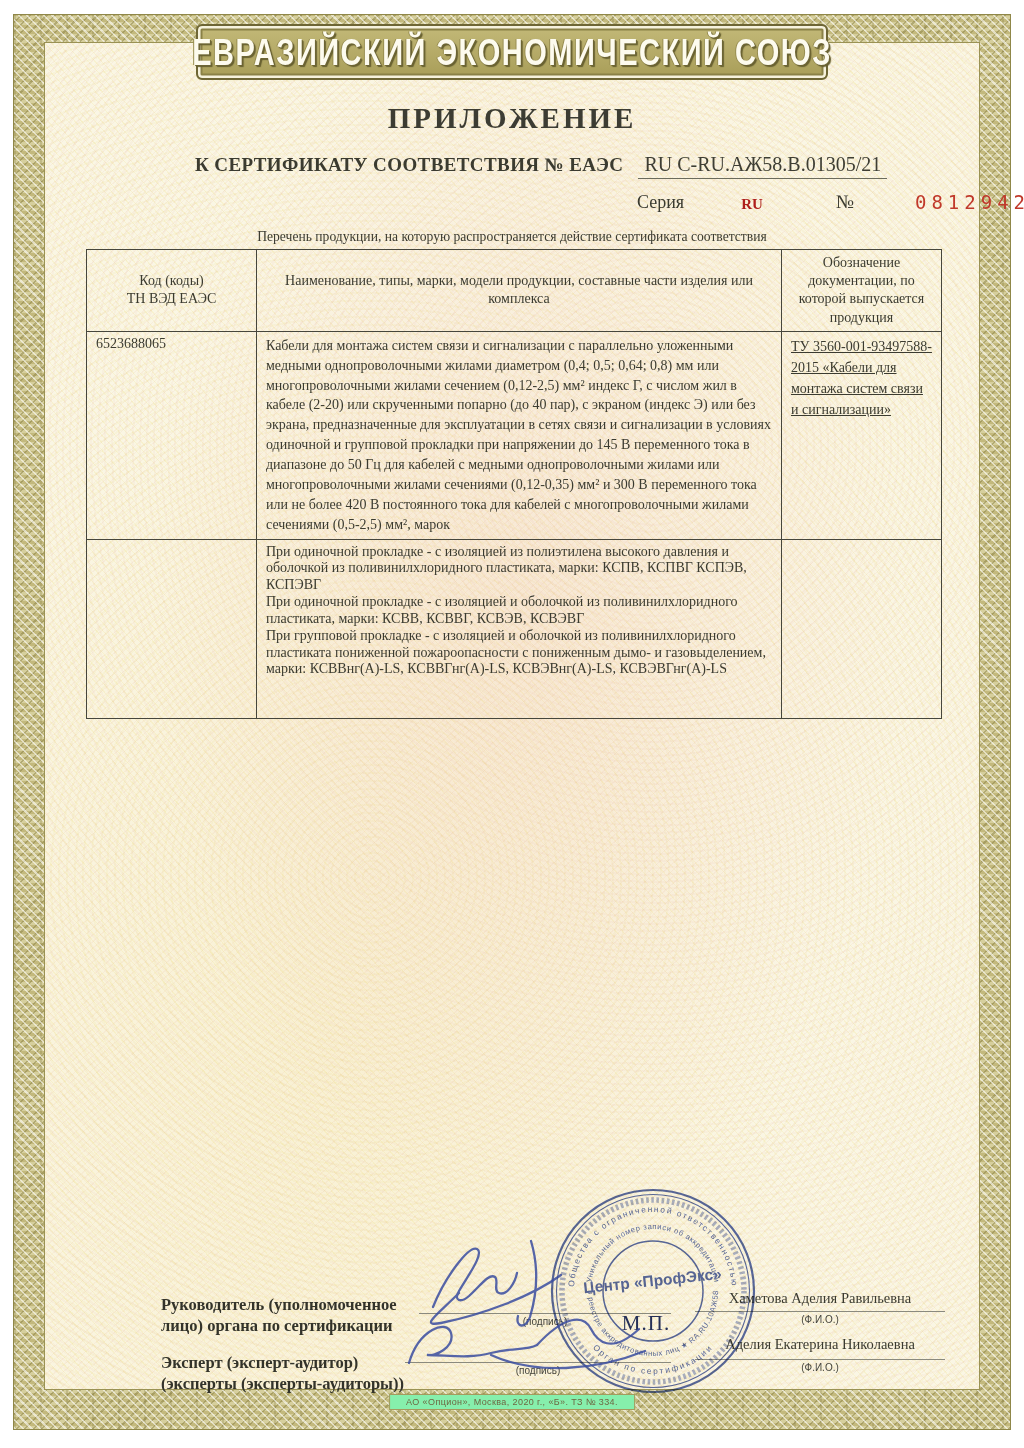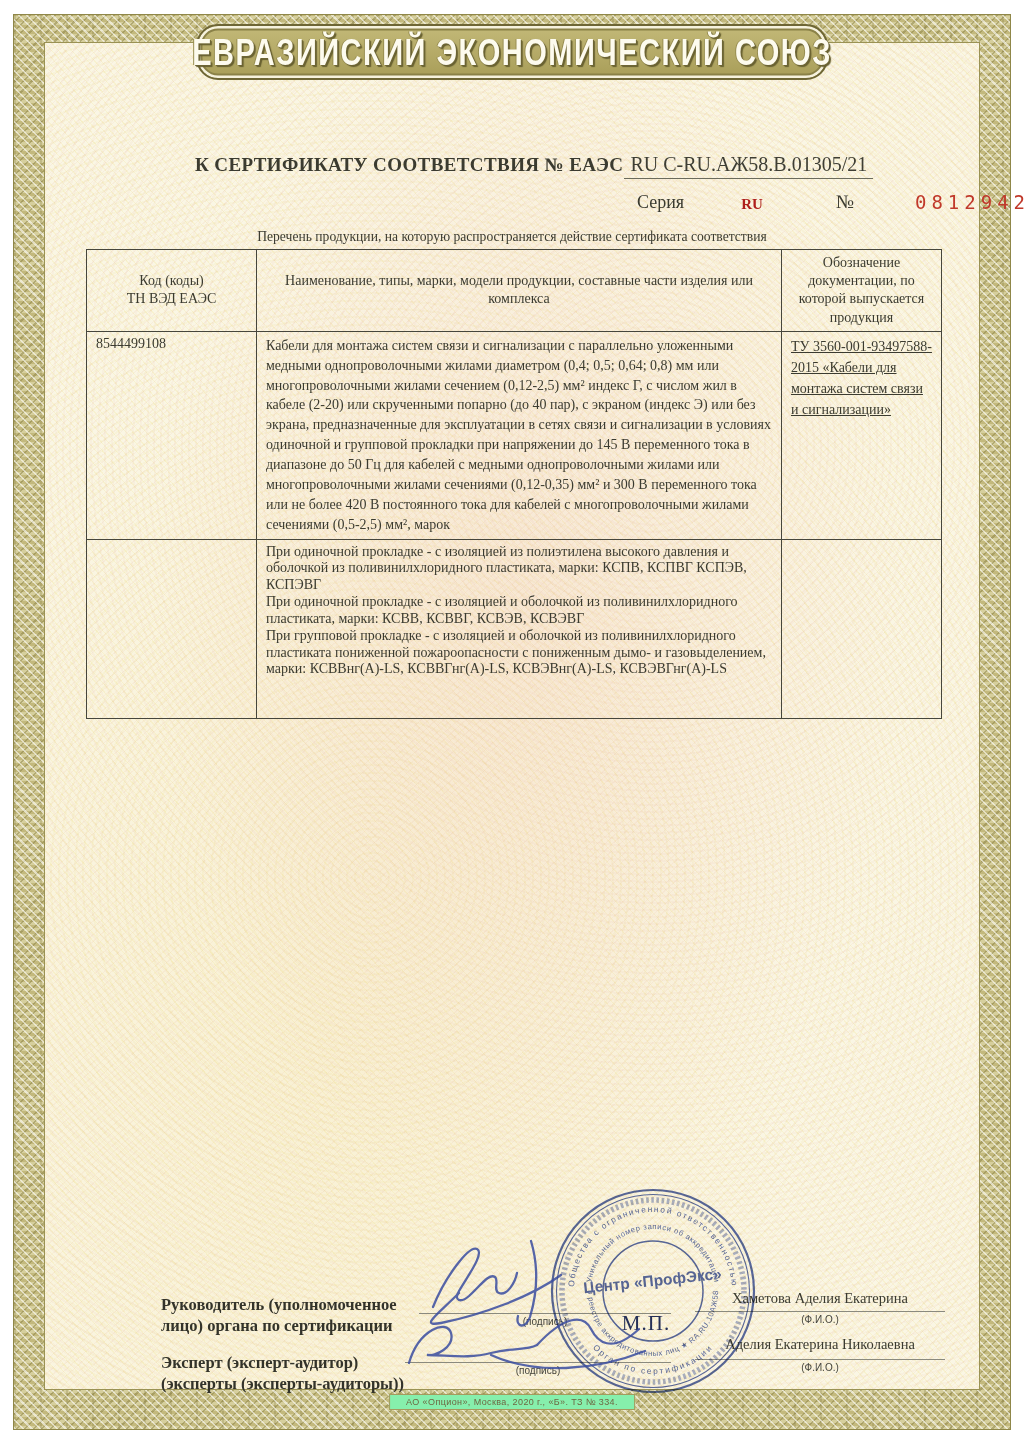--- a/index.html
+++ b/index.html
@@ -21,30 +21,30 @@
       radial-gradient(ellipse at 52% 42%, rgba(238,176,158,.20), rgba(238,176,158,0) 55%),
       radial-gradient(ellipse at 30% 75%, rgba(240,210,120,.16), rgba(240,210,120,0) 50%),
       repeating-radial-gradient(circle at 65% 30%, rgba(222,160,140,.07) 0 2px, rgba(0,0,0,0) 2px 7px),
       repeating-radial-gradient(circle at 35% 62%, rgba(225,205,100,.09) 0 2px, rgba(0,0,0,0) 2px 8px),
       repeating-linear-gradient(48deg, rgba(236,216,92,.15) 0 1px, rgba(0,0,0,0) 1px 5px),
       repeating-linear-gradient(-42deg, rgba(233,185,160,.14) 0 1px, rgba(0,0,0,0) 1px 5px);}
   
   .banner{position:absolute;top:24px;left:50%;transform:translateX(-50%);
     width:628px;height:52px;z-index:6;
     background:linear-gradient(180deg,#c3b978,#a89d58);
-    border:2px solid #6e6635;border-radius:22px;
+    border:2px solid #6e6635;border-radius:6px;
     box-shadow:inset 0 0 0 2.5px #f6f2dd, inset 0 0 0 4.5px #8a8147;
     display:flex;align-items:center;justify-content:center;}
   .banner-text{font-family:"Liberation Sans",sans-serif;font-weight:bold;font-size:29px;
     letter-spacing:1.5px;color:#fdfbee;transform:scaleY(1.28);white-space:nowrap;
     text-shadow:1px 1px 0 #6e6635,2px 2px 1px #655e2f,-1px 0 0 #978d50;}
   .abs{position:absolute;}
   .doc-title{top:59px;left:0;width:100%;text-align:center;font-weight:bold;
     font-size:29px;letter-spacing:3px;color:#3c3c33;}
-  .cert-line{top:110px;left:150px;display:flex;align-items:baseline;gap:1px;white-space:nowrap;font-family:Liberation Serif, serif;}
+  .cert-line{top:110px;left:150px;display:flex;align-items:baseline;gap:15px;white-space:nowrap;font-family:Liberation Serif, serif;}
   .cert-label{font-weight:bold;font-size:19px;letter-spacing:.4px;}
   .cert-number{font-size:20px;padding:0 6px 2px 6px;border-bottom:1.5px solid #6b6b5c;color:#3e3e34;}
   .series-line{top:148px;left:592px;display:flex;align-items:flex-end;white-space:nowrap;gap:33px;}
   .series-label{font-size:18px;}
   .series-value{font-weight:bold;font-size:15px;color:#ae1f1c;margin-left:24px;}
   .number-sign{font-size:19px;margin-left:40px;}
   .form-number{font-family:"DejaVu Sans Mono",monospace;font-size:19px;letter-spacing:5px;
     color:#c0392b;margin-left:28px;}
   .intro{top:186px;left:0;width:100%;text-align:center;font-size:13.6px;}
   table.products{position:absolute;left:41px;top:206px;width:855px;
@@ -78,20 +78,21 @@
 <div class="sheet">
 
   <div class="band"></div>
 
   <div class="banner">
     <span class="banner-text">ЕВРАЗИЙСКИЙ ЭКОНОМИЧЕСКИЙ СОЮЗ</span>
   </div>
 
   <div class="page">
 
+    <div class="abs doc-title">ПРИЛОЖЕНИЕ</div>
 
     <div class="abs cert-line">
       <span class="cert-label">К СЕРТИФИКАТУ СООТВЕТСТВИЯ № ЕАЭС</span>
       <span class="cert-number">RU С-RU.АЖ58.В.01305/21</span>
     </div>
 
     <div class="abs series-line">
       <span class="series-label">Серия</span>
       <span class="series-value">RU</span>
       <span class="number-sign">№</span>
@@ -109,21 +110,21 @@
       <thead>
         <tr>
           <th class="pre">Код (коды)
 ТН ВЭД ЕАЭС</th>
           <th>Наименование, типы, марки, модели продукции, составные части изделия или комплекса</th>
           <th>Обозначение документации, по которой выпускается продукция</th>
         </tr>
       </thead>
       <tbody>
         <tr>
-          <td class="code-cell">8544499108</td>
+          <td class="code-cell">6523688065</td>
           <td class="name-cell">Кабели для монтажа систем связи и сигнализации с параллельно уложенными медными однопроволочными жилами диаметром (0,4; 0,5; 0,64; 0,8) мм или многопроволочными жилами сечением (0,12-2,5) мм² индекс Г, с числом жил в кабеле (2-20) или скрученными попарно (до 40 пар),  с экраном (индекс Э) или без экрана, предназначенные для эксплуатации в сетях связи и сигнализации в условиях одиночной и групповой прокладки при напряжении до 145 В переменного тока в диапазоне до 50 Гц для кабелей с медными однопроволочными  жилами или многопроволочными жилами сечениями (0,12-0,35) мм² и 300 В переменного тока или не более 420 В постоянного тока для кабелей с многопроволочными жилами сечениями (0,5-2,5) мм², марок</td>
           <td class="doc-cell">ТУ 3560-001-93497588-2015 «Кабели для монтажа систем связи и сигнализации»</td>
         </tr>
         <tr>
           <td class="code-cell"></td>
           <td class="name-cell2">
             <p class="para">При одиночной прокладке - с изоляцией из полиэтилена высокого давления и оболочкой из поливинилхлоридного пластиката, марки: КСПВ, КСПВГ КСПЭВ,  КСПЭВГ</p>
             <p class="para">При одиночной прокладке - с изоляцией и оболочкой из поливинилхлоридного пластиката, марки: КСВВ, КСВВГ, КСВЭВ, КСВЭВГ</p>
             <p class="para">При групповой прокладке - с изоляцией и оболочкой из поливинилхлоридного пластиката пониженной пожароопасности с пониженным дымо- и газовыделением, марки:  КСВВнг(А)-LS, КСВВГнг(А)-LS, КСВЭВнг(А)-LS,  КСВЭВГнг(А)-LS</p>
           </td>
@@ -135,21 +136,21 @@
     <div class="abs sig-label" style="top:1310px;">Эксперт (эксперт-аудитор)
 (эксперты (эксперты-аудиторы))</div>
     <div class="abs sig-label" style="top:1252px;">Руководитель (уполномоченное
 лицо) органа по сертификации</div>
 
     <div class="abs sig-line" style="left:374px;top:1270px;width:252px;"></div>
     <div class="abs cap" style="left:374px;top:1273px;width:252px;">(подпись)</div>
     <div class="abs sig-line" style="left:360px;top:1319px;width:266px;"></div>
     <div class="abs cap" style="left:360px;top:1322px;width:266px;">(подпись)</div>
 
-    <div class="abs fio-name" style="left:650px;top:1247px;">Хаметова Аделия Екатерина</div>
+    <div class="abs fio-name" style="left:650px;top:1247px;">Хаметова Аделия Равильевна</div>
     <div class="abs sig-line" style="left:650px;top:1268px;width:250px;"></div>
     <div class="abs cap" style="left:650px;top:1271px;width:250px;">(Ф.И.О.)</div>
 
     <div class="abs fio-name" style="left:650px;top:1293px;">Аделия Екатерина Николаевна</div>
     <div class="abs sig-line" style="left:650px;top:1316px;width:250px;"></div>
     <div class="abs cap" style="left:650px;top:1319px;width:250px;">(Ф.И.О.)</div>
 
     <div class="abs mp">М.П.</div>
 
     <svg class="abs stamp" width="212" height="212" viewBox="0 0 212 212">

